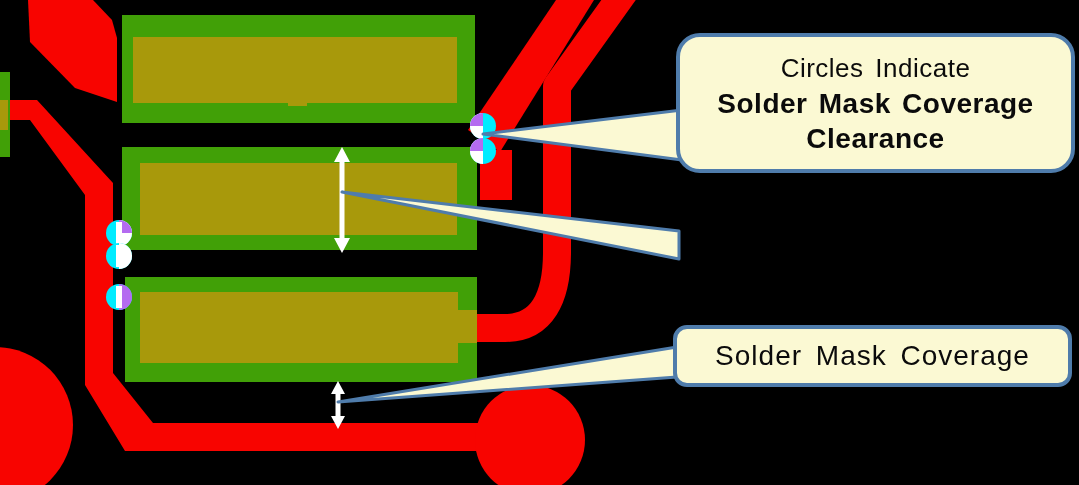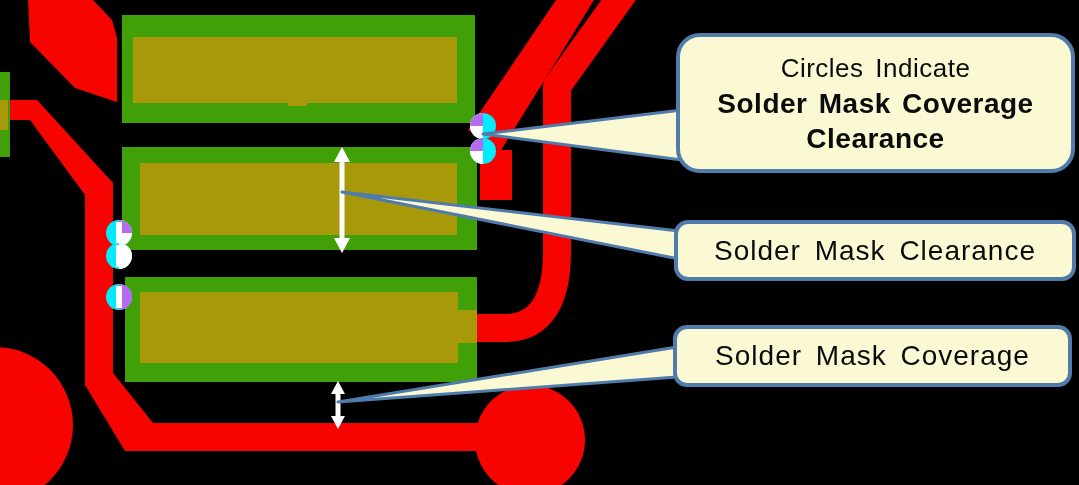--- a/index.html
+++ b/index.html
@@ -104,21 +104,18 @@
     <polygon class="wedge" points="342,192 679,231 679,259"></polygon>
     <polygon class="wedge" points="338,402 677,347 677,377"></polygon>
   </svg>
 
   <div class="callout callout-lg" style="left:676px;top:33px;width:399px;height:140px;">
     <div class="line-reg">Circles Indicate</div>
     <div class="line-bold">Solder Mask Coverage</div>
     <div class="line-bold">Clearance</div>
   </div>
 
-  <div class="callout callout-sm" style="left:674px;top:220px;width:402px;height:61px;">
-    <div class="line-single">Solder Mask Clearance</div>
-  </div>
 
   <div class="callout callout-sm" style="left:673px;top:325px;width:399px;height:62px;">
     <div class="line-single">Solder Mask Coverage</div>
   </div>
 
 </div>
 
 </body></html>

